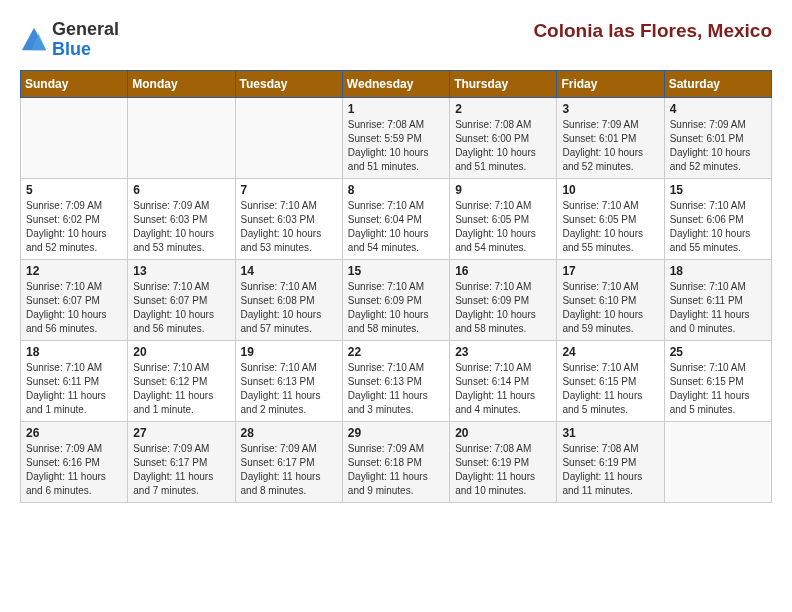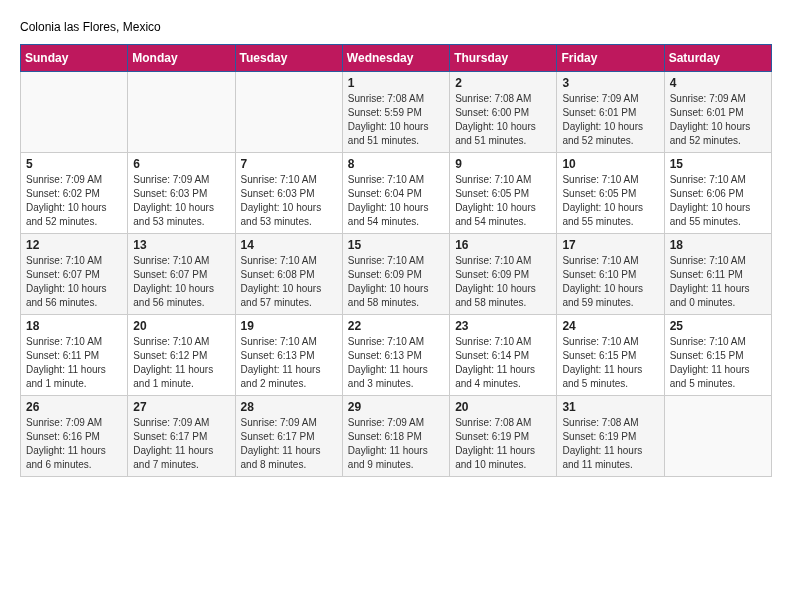--- a/index.html
+++ b/index.html
@@ -34,30 +34,31 @@
     }
     .title-block {
       text-align: right;
     }
     .month-title {
       font-size: 36px;
       font-weight: normal;
       color: #222;
     }
     .location {
-      font-size: 12px;
-      color: #000000;
+      font-size: 19px;
+      color: #7f1d1d;
+      font-weight: bold;
     }
     table {
       width: 100%;
       border-collapse: collapse;
       font-size: 10.5px;
     }
     thead tr {
-      background: #be185d;
+      background: #a16207;
       color: #fff;
     }
     thead th {
       padding: 6px 4px;
       text-align: left;
       font-weight: bold;
       font-size: 12px;
       border: 1px solid #2a5a9f;
     }
     tbody tr {
@@ -89,20 +90,30 @@
       margin-top: 40px;
     }
     .empty-cell {
       background: #f9f9f9 !important;
     }
   </style>
 </head>
 <body>
 
 <div class="header">
+  <div class="logo">
+    <svg class="logo-icon" viewBox="0 0 30 30" xmlns="http://www.w3.org/2000/svg">
+      <polygon points="15,2 28,26 2,26" fill="#2176d2" opacity="0.85"></polygon>
+      <polygon points="20,8 28,26 12,26" fill="#4a9fe0" opacity="0.7"></polygon>
+    </svg>
+    <div class="logo-text">
+      <span class="logo-general">General</span><br>
+      <span class="logo-blue">Blue</span>
+    </div>
+  </div>
   <div class="title-block">
     <div class="location">Colonia las Flores, Mexico</div>
   </div>
 </div>
 
 <table>
   <thead>
     <tr>
       <th>Sunday</th>
       <th>Monday</th>

